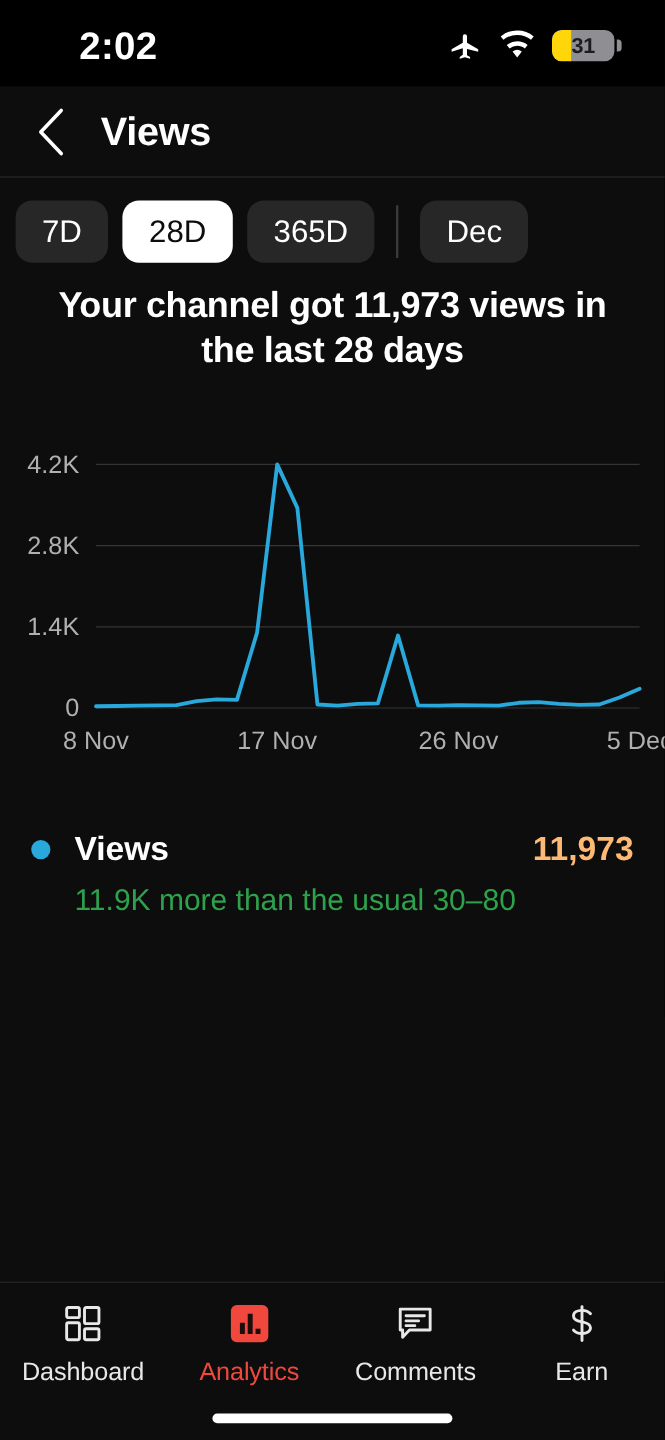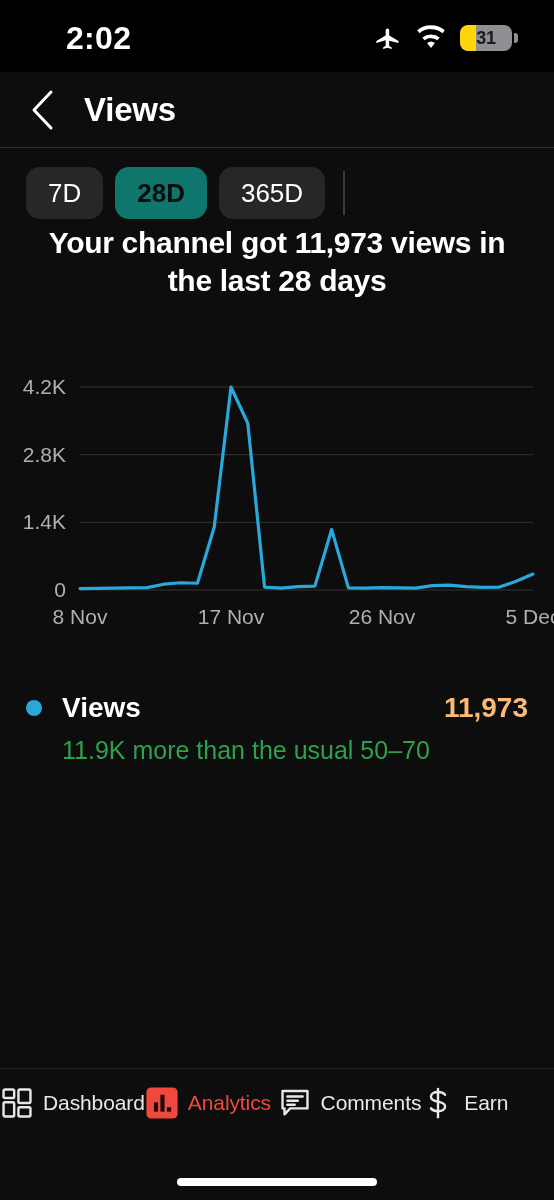--- a/index.html
+++ b/index.html
@@ -56,36 +56,36 @@
   }
   .page-title {
     font-size:33px; font-weight:bold; color:#fff;
     margin-left:14px; letter-spacing:-0.2px;
   }
 
   
   .chips {
     position:absolute; top:162px; left:0; width:554px; height:62px;
     display:flex; align-items:center; gap:12px;
-    padding-left:26px; overflow:hidden;
+    padding-left:13px; overflow:hidden;
   }
   .chip {
     height:52px; border-radius:14px; background:#272727;
     color:#fff; font-size:26px; font-weight:500;
     display:flex; align-items:center; justify-content:center;
     padding:0 22px; white-space:nowrap; flex:0 0 auto;
   }
-  .chip.selected { background:#0f766e; color:#0d0d0d; font-weight:700; }
+  .chip.selected { background:#ffffff; color:#0d0d0d; font-weight:400; }
   .chip-divider {
     flex:0 0 auto; width:2px; height:44px; background:#3a3a3a; margin:0 6px;
   }
 
   
   .headline {
-    position:absolute; top:224px; left:0; width:554px;
+    position:absolute; top:236px; left:0; width:554px;
     padding:0 26px; text-align:center;
     font-size:30px; font-weight:bold; color:#fff;
     line-height:1.28; letter-spacing:-0.3px;
   }
 
   
   .chart-wrap { position:absolute; top:360px; left:0; width:554px; height:300px; }
   .chart-svg { display:block; width:554px; height:300px; }
   .ytick { font-size:21px; fill:#b0b0b0; font-family:"Liberation Sans", sans-serif; }
   .xtick { font-size:21px; fill:#b0b0b0; font-family:"Liberation Sans", sans-serif; }
@@ -108,21 +108,21 @@
     font-size:25px; color:#2ea14c; font-weight:500;
   }
 
   
   .tabbar {
     position:absolute; bottom:0; left:0; width:554px; height:132px;
     background:#0d0d0d; border-top:1px solid #262626;
     display:flex; align-items:flex-start; padding-top:14px;
   }
   .tab {
-    flex:1 1 0; display:flex; flex-direction:row;
+    flex:1 1 0; display:flex; flex-direction:column;
     align-items:center; gap:9px;
   }
   .tab-icon { height:40px; display:flex; align-items:center; justify-content:center; }
   .tab-label { font-size:21px; color:#e8e8e8; letter-spacing:-0.1px; }
   .tab.active .tab-label { color:#f0483c; }
   .home-indicator {
     position:absolute; bottom:14px; left:50%; transform:translateX(-50%);
     width:200px; height:8px; border-radius:4px; background:#fff;
   }
 </style>
@@ -159,20 +159,21 @@
       </svg>
     </div>
     <div class="page-title">Views</div>
   </div>
 
   <div class="chips">
     <div class="chip">7D</div>
     <div class="chip selected">28D</div>
     <div class="chip">365D</div>
     <div class="chip-divider"></div>
+    <div class="chip">Dec</div>
 
   </div>
 
   <div class="headline">Your channel got 11,973 views in the last 28 days</div>
 
   <div class="chart-wrap">
     <svg class="chart-svg" viewBox="0 0 554 300" preserveAspectRatio="none">
       <g id="gridlines">
           <line x1="80" x2="533" y1="230" y2="230" stroke="#343434" stroke-width="1"></line>
           <line x1="80" x2="533" y1="162.33333333333334" y2="162.33333333333334" stroke="#343434" stroke-width="1"></line>
@@ -194,21 +195,21 @@
       <path id="dataline" fill="none" stroke-width="3.2" stroke-linejoin="round" stroke-linecap="round" d="M80.00 228.55 L96.78 228.31 L113.56 228.07 L130.33 227.82 L147.11 227.58 L163.89 224.20 L180.67 222.75 L197.44 223.23 L214.22 167.17 L231.00 27.00 L247.78 63.25 L264.56 227.10 L281.33 228.07 L298.11 226.62 L314.89 226.13 L331.67 169.58 L348.44 227.82 L365.22 228.07 L382.00 227.58 L398.78 227.82 L415.56 228.07 L432.33 225.65 L449.11 225.17 L465.89 226.62 L482.67 227.34 L499.44 227.10 L516.22 221.30 L533.00 214.05" stroke="#29a8dc"></path>
     </svg>
   </div>
 
   <div class="stat">
     <div class="stat-row">
       <div class="stat-dot" style="background: rgb(41, 168, 220);"></div>
       <div class="stat-label">Views</div>
       <div class="stat-value">11,973</div>
     </div>
-    <div class="stat-sub" style="color: rgb(46, 161, 76);">11.9K more than the usual 50–70</div>
+    <div class="stat-sub" style="color: rgb(46, 161, 76);">11.9K more than the usual 30–80</div>
   </div>
 
   <div class="tabbar">
     <div class="tab">
       <div class="tab-icon">
         <svg width="34" height="34" viewBox="0 0 24 24">
           <rect x="2.5" y="2.5" width="7.5" height="6" rx="1" fill="none" stroke="#e8e8e8" stroke-width="1.7"></rect>
           <rect x="13" y="2.5" width="8.5" height="9.5" rx="1" fill="none" stroke="#e8e8e8" stroke-width="1.7"></rect>
           <rect x="2.5" y="11.5" width="7.5" height="10" rx="1" fill="none" stroke="#e8e8e8" stroke-width="1.7"></rect>
           <rect x="13" y="15" width="8.5" height="6.5" rx="1" fill="none" stroke="#e8e8e8" stroke-width="1.7"></rect>

